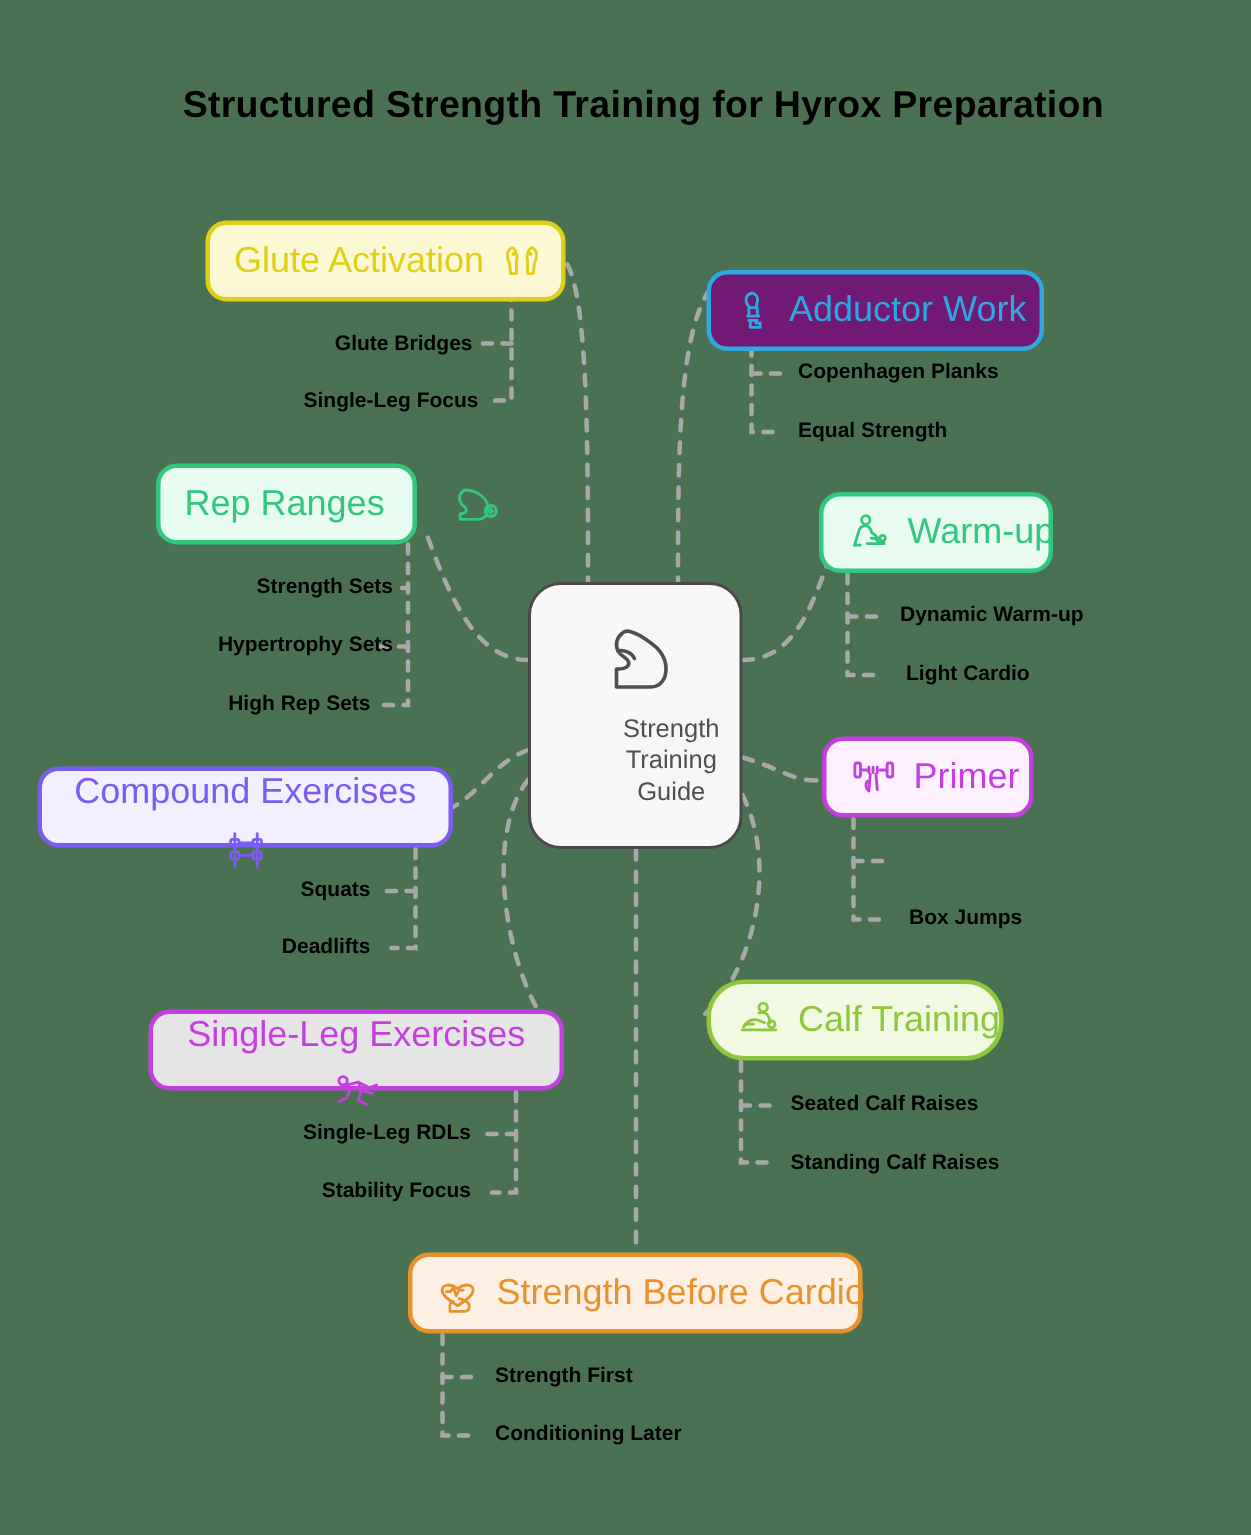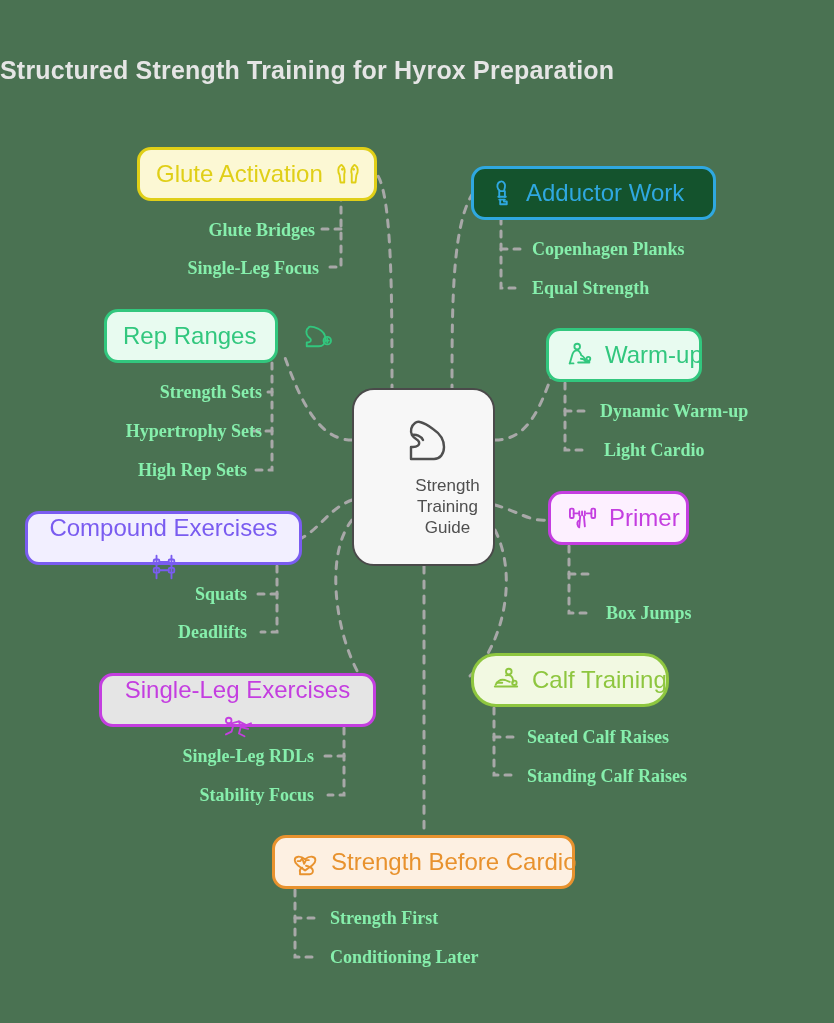--- a/index.html
+++ b/index.html
@@ -8,23 +8,23 @@
     background:#4a7252;
     font-family:"Liberation Sans", sans-serif;
     overflow:hidden;
     position:relative;
   }
   #map{position:absolute;inset:0;}
   .edges{position:absolute;inset:0;width:834px;height:1023px;pointer-events:none;}
 
   .title{
     position:absolute;top:56px;left:0;width:736px;
-    text-align:left;
+    text-align:right;
     font-size:25px;font-weight:bold;
-    color:#e5e5e5;
+    color:#000000;
     letter-spacing:.2px;
   }
 
   
   .center-node{
     position:absolute;left:352px;top:388px;
     width:143px;height:178px;
     background:#f7f7f7;
     border:2px solid #4a4a4a;
     border-radius:22px;
@@ -48,24 +48,23 @@
     padding:0 16px;
     height:54px;
     white-space:nowrap;
   }
   .node .n-label{font-size:24px;}
   .node .n-icon{display:flex;align-items:center;}
 
   
   .child{
     position:absolute;
-    font-size:18px;font-weight:bold;
-    color:#86efac;
+    font-size:14px;font-weight:bold;
+    color:#000000;
     white-space:nowrap;
-    font-family:Liberation Serif, serif;
   }
   .child.r{text-align:right;}
 </style>
 </head>
 <body style="background: rgb(74, 114, 82);">
 
 <div id="map">
 
   <div class="title">Structured Strength Training for Hyrox Preparation</div>
 
@@ -140,21 +139,21 @@
         <path d="M8 7 C5 9 5 14 7 17 L8 25 L12 25 L12 16 C13 13 12 9 10 7 C9.4 6.4 8.6 6.4 8 7 Z"></path>
         <path d="M24 7 C27 9 27 14 25 17 L24 25 L20 25 L20 16 C19 13 20 9 22 7 C22.6 6.4 23.4 6.4 24 7 Z"></path>
         <circle cx="10" cy="11" r="1.4" fill="#e0cf17" stroke="none"></circle>
         <circle cx="22" cy="11" r="1.4" fill="#e0cf17" stroke="none"></circle>
       </svg>
     </span>
   </div>
   <div class="child r" style="left:0;top:220px;width:315px;">Glute Bridges</div>
   <div class="child r" style="left:0;top:258px;width:319px;">Single-Leg Focus</div>
 
-  <div class="node" style="left: 471px; top: 166px; width: 245px; border-color: rgb(47, 168, 224); background: #14532d; justify-content: flex-start;">
+  <div class="node" style="left: 471px; top: 180px; width: 225px; border-color: rgb(47, 168, 224); background: #701a75; justify-content: flex-start;">
     <span class="n-icon">
       <svg width="26" height="30" viewBox="0 0 26 32" fill="none" stroke="#2fa8e0" stroke-width="2" stroke-linecap="round" stroke-linejoin="round">
         <path d="M10 4 C7 5 6 9 8 12 L10 14 L14 14 L15 10 C16 7 14 4 11.5 3.6 C11 3.5 10.5 3.7 10 4 Z"></path>
         <path d="M9 14 L9 20 M15 14 L15 20"></path>
         <path d="M8 20 L16 20 M9 23 L15 23"></path>
         <path d="M10 23 L10 28 L17 28 L17 25 L14 25 L14 23"></path>
       </svg>
     </span>
     <span class="n-label" style="color: rgb(47, 168, 224);">Adductor Work</span>
   </div>

